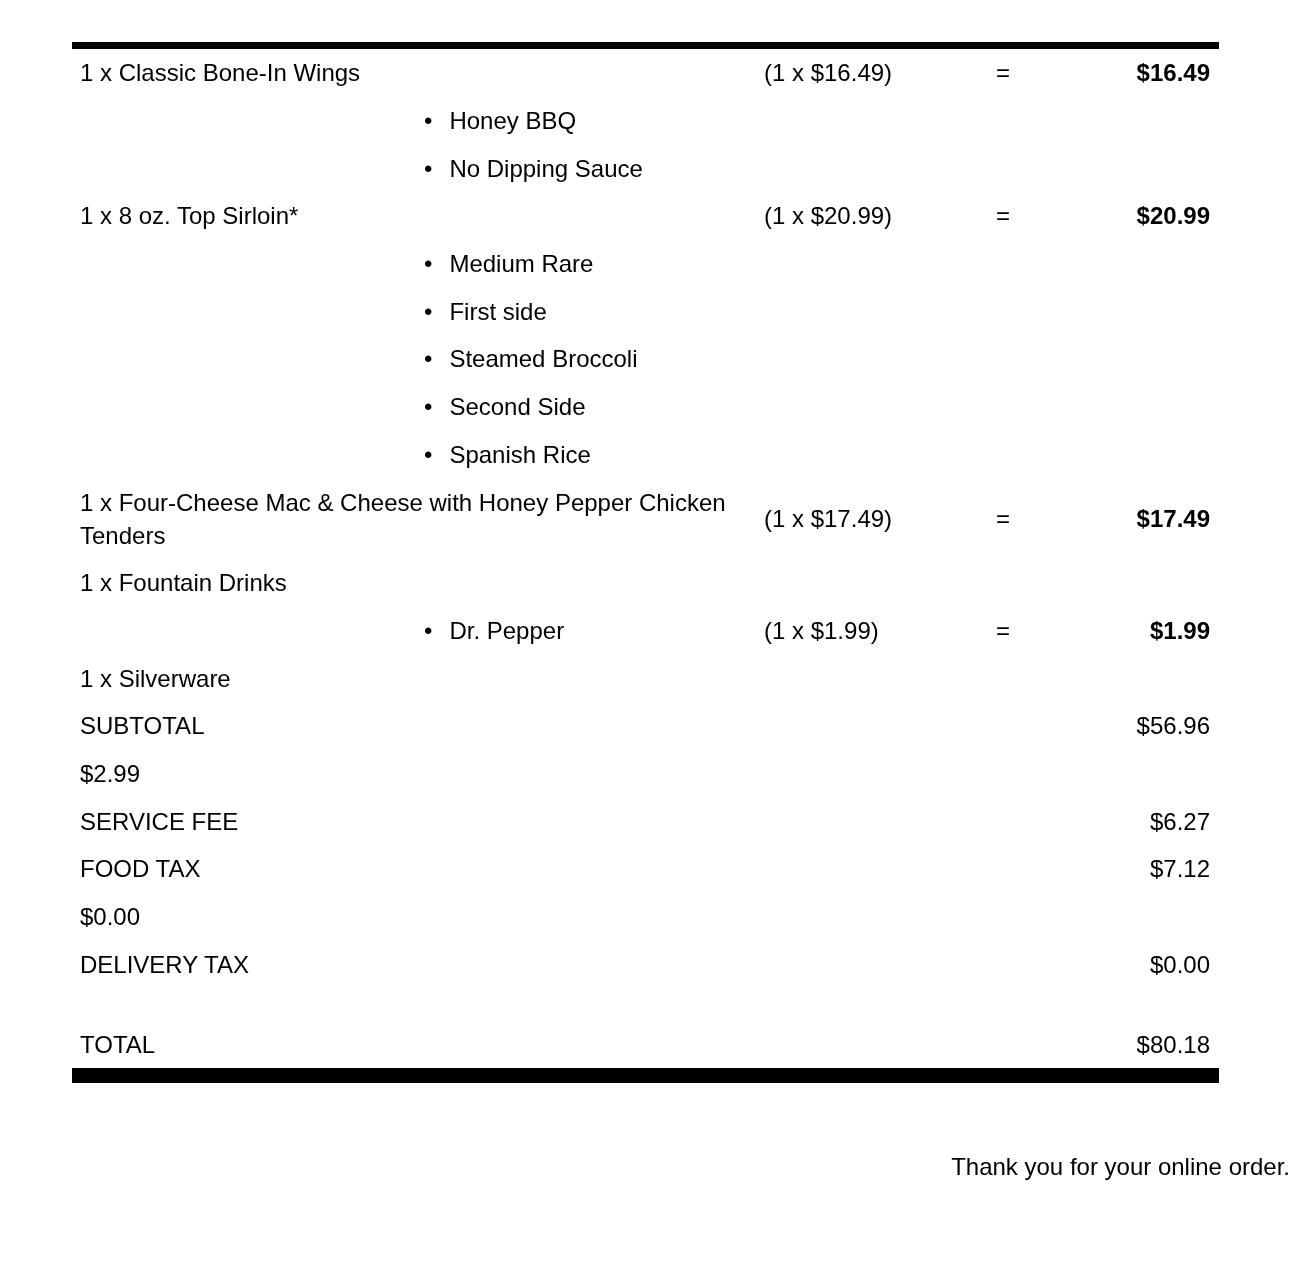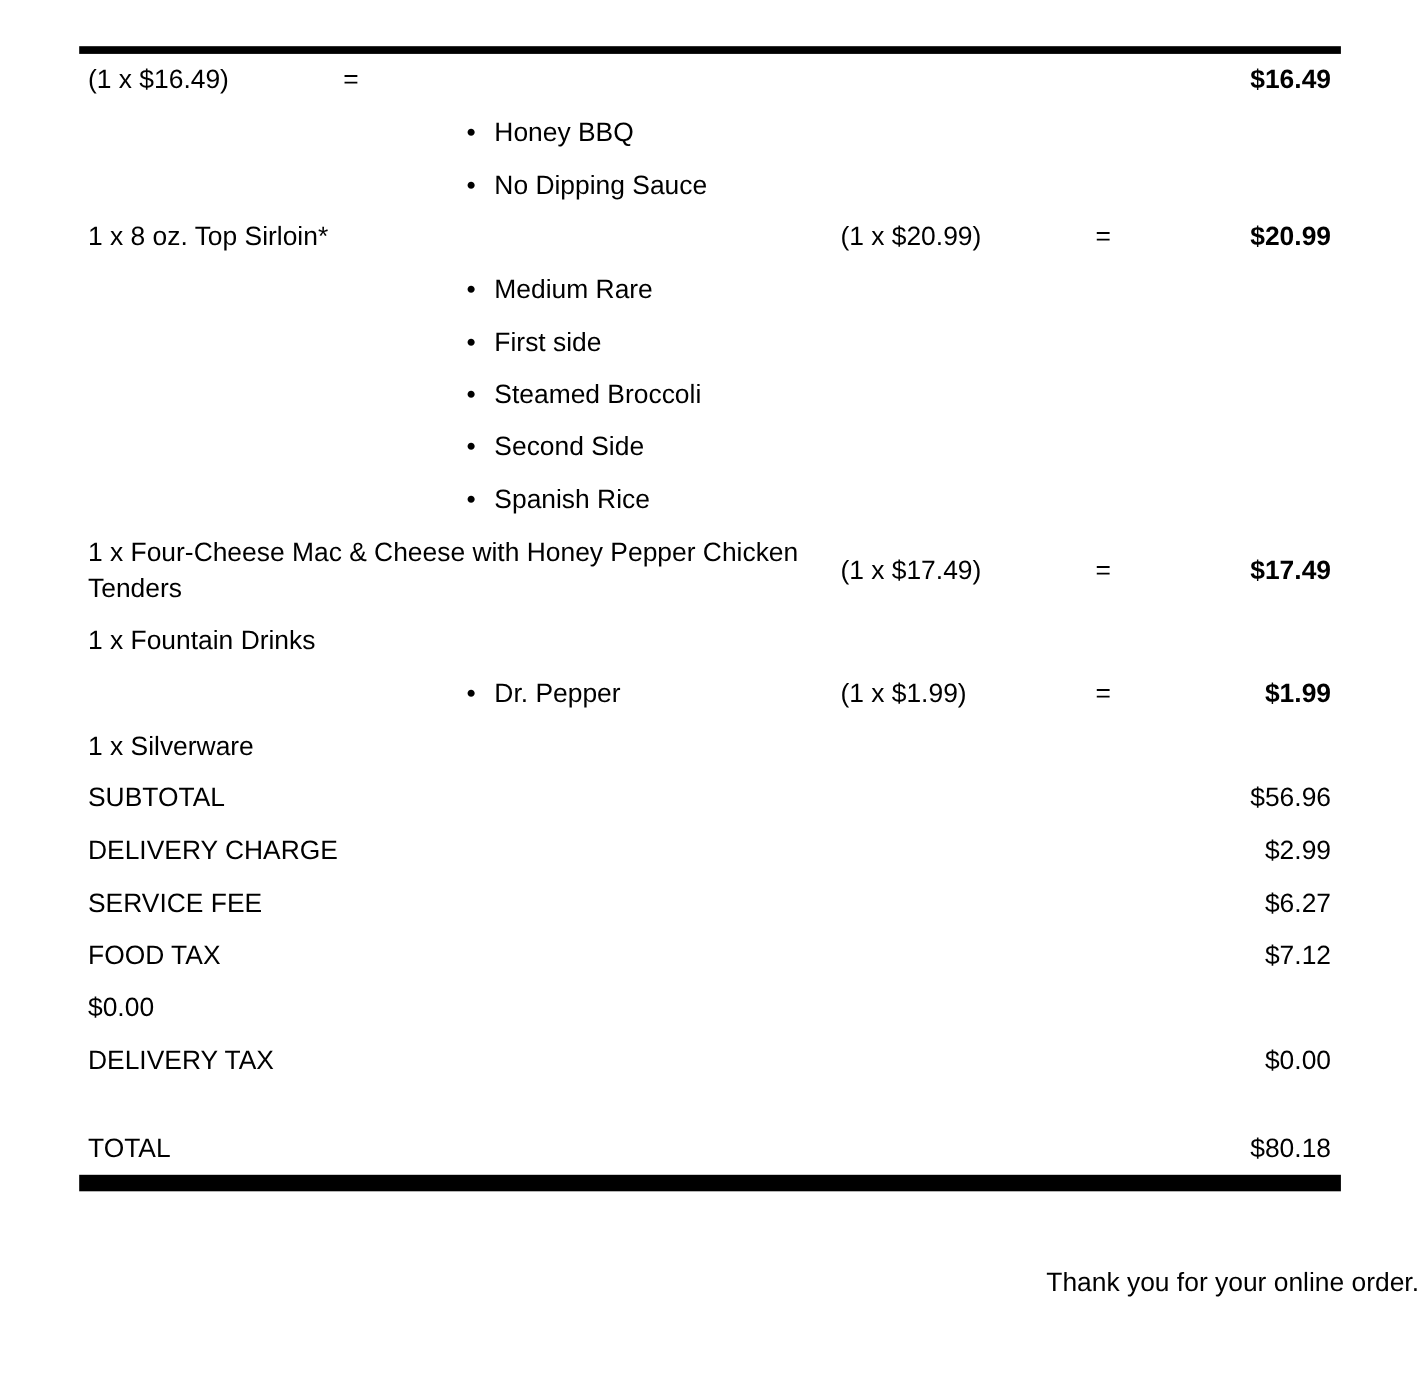--- a/index.html
+++ b/index.html
@@ -65,20 +65,21 @@
 </style>
 </head>
 <body>
 
 <div class="receipt">
   <div class="rule-top"></div>
 
   <div class="rows">
 
     <div class="row">
+      <div class="cell-name">1 x Classic Bone-In Wings</div>
       <div class="cell-qty">(1 x $16.49)</div>
       <div class="cell-eq">=</div>
       <div class="cell-price">$16.49</div>
     </div>
     <div class="row">
       <div class="cell-name full">
         <div class="option">
           <span class="bullet">•</span>
           <span>Honey BBQ</span>
         </div>
@@ -164,21 +165,20 @@
 
     <div class="row">
       <div class="cell-name full">1 x Silverware</div>
     </div>
 
     <div class="row">
       <div class="cell-label">SUBTOTAL</div>
       <div class="cell-amount">$56.96</div>
     </div>
     <div class="row">
-      <div class="cell-label">DELIVERY CHARGE</div>
       <div class="cell-amount">$2.99</div>
     </div>
     <div class="row">
       <div class="cell-label">SERVICE FEE</div>
       <div class="cell-amount">$6.27</div>
     </div>
     <div class="row">
       <div class="cell-label">FOOD TAX</div>
       <div class="cell-amount">$7.12</div>
     </div>

